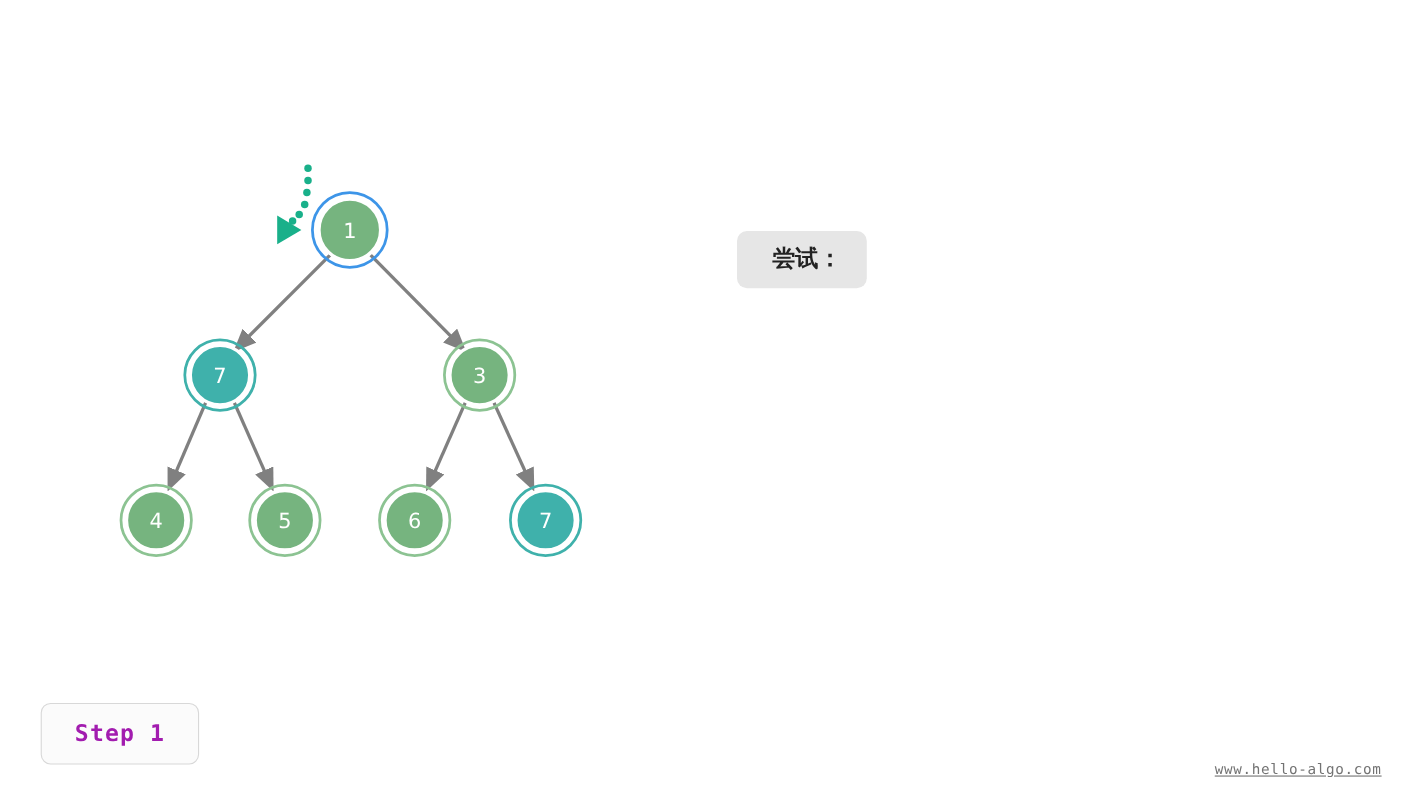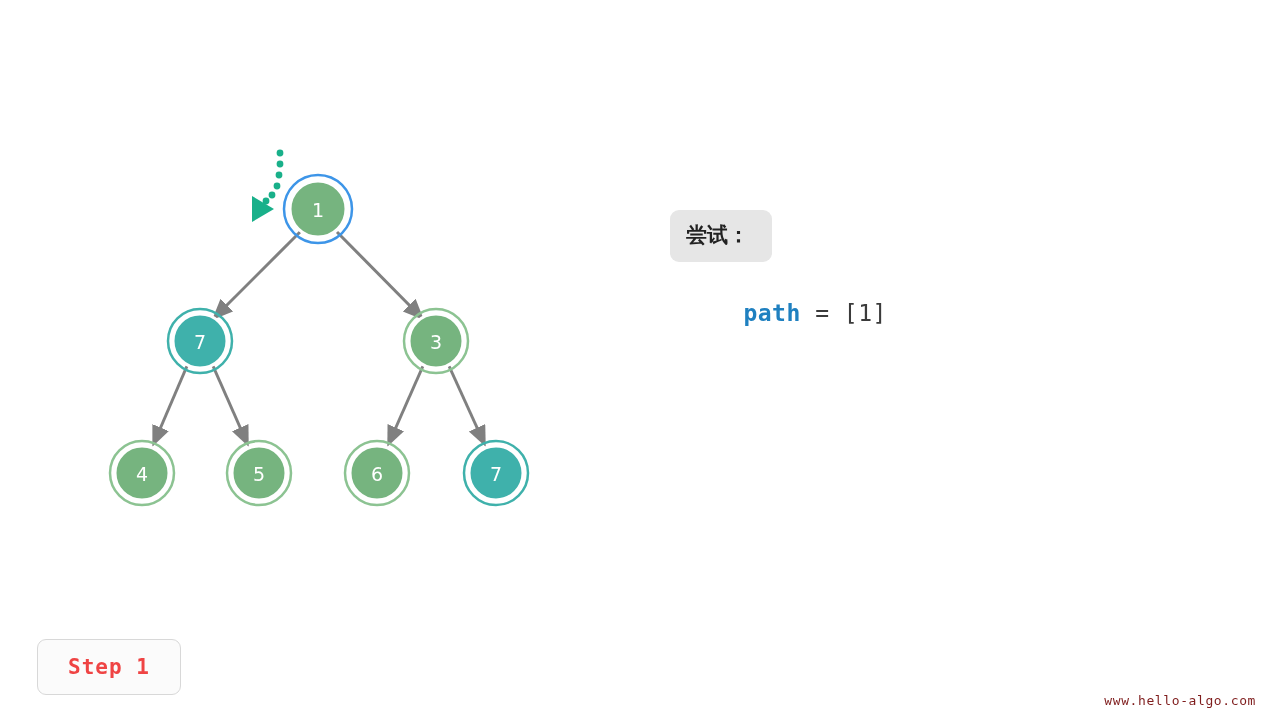--- a/index.html
+++ b/index.html
@@ -58,21 +58,21 @@
     color: #222222;
     margin-right: 7px;
   }
   .info-line .txt {
     font-weight: normal;
     color: #333333;
   }
   #hint-try-row {
     background: #e6e6e6;
     border-radius: 9px;
-    padding: 9px 16px 10px 16px;
+    padding: 9px 16px 10px 32px;
     margin-left: -16px;
     margin-bottom: 2px;
     display: inline-flex;
     align-items: baseline;
   }
   #hint-back-row {
     padding: 9px 0px 10px 0px;
     margin-bottom: 2px;
   }
 
@@ -110,33 +110,34 @@
     border-radius: 9px;
     background: #fbfbfb;
     display: flex;
     align-items: center;
     justify-content: center;
   }
   #step-badge-label {
     font-family: "DejaVu Sans Mono", "Liberation Mono", monospace;
     font-size: 21px;
     font-weight: bold;
-    color: #ef4444;
+    color: #a21caf;
     letter-spacing: 1px;
   }
 
   
   #watermark {
     position: absolute;
     right: 24px;
     bottom: 12px;
     font-family: "DejaVu Sans Mono", "Liberation Mono", monospace;
     font-size: 13px;
-    color: #7f1d1d;
+    color: #737373;
     letter-spacing: 0.6px;
+    text-decoration: underline;
   }
 </style>
 </head>
 <body>
 
 <div id="tree-diagram">
   <svg id="tree-svg" width="620" height="720">
     <defs>
       <marker id="arrowhead" markerWidth="7" markerHeight="7" refX="5.6" refY="3" orient="auto">
         <polygon points="0 0, 7 3, 0 6" fill="#808080"></polygon>
@@ -206,23 +207,20 @@
   </svg>
 </div>
 
 <div id="info-panel">
 
   <div id="hint-try-row" class="info-line">
     <span class="lbl">尝试：</span>
   </div>
 
 
-  <div id="var-path-line" class="code-line">
-    <span class="var-path-name">path</span><span class="var-eq"> = </span><span class="var-val">[1]</span>
-  </div>
 
 
 </div>
 
 <div id="step-badge">
   <span id="step-badge-label">Step 1</span>
 </div>
 
 <div id="watermark">www.hello-algo.com</div>
 

